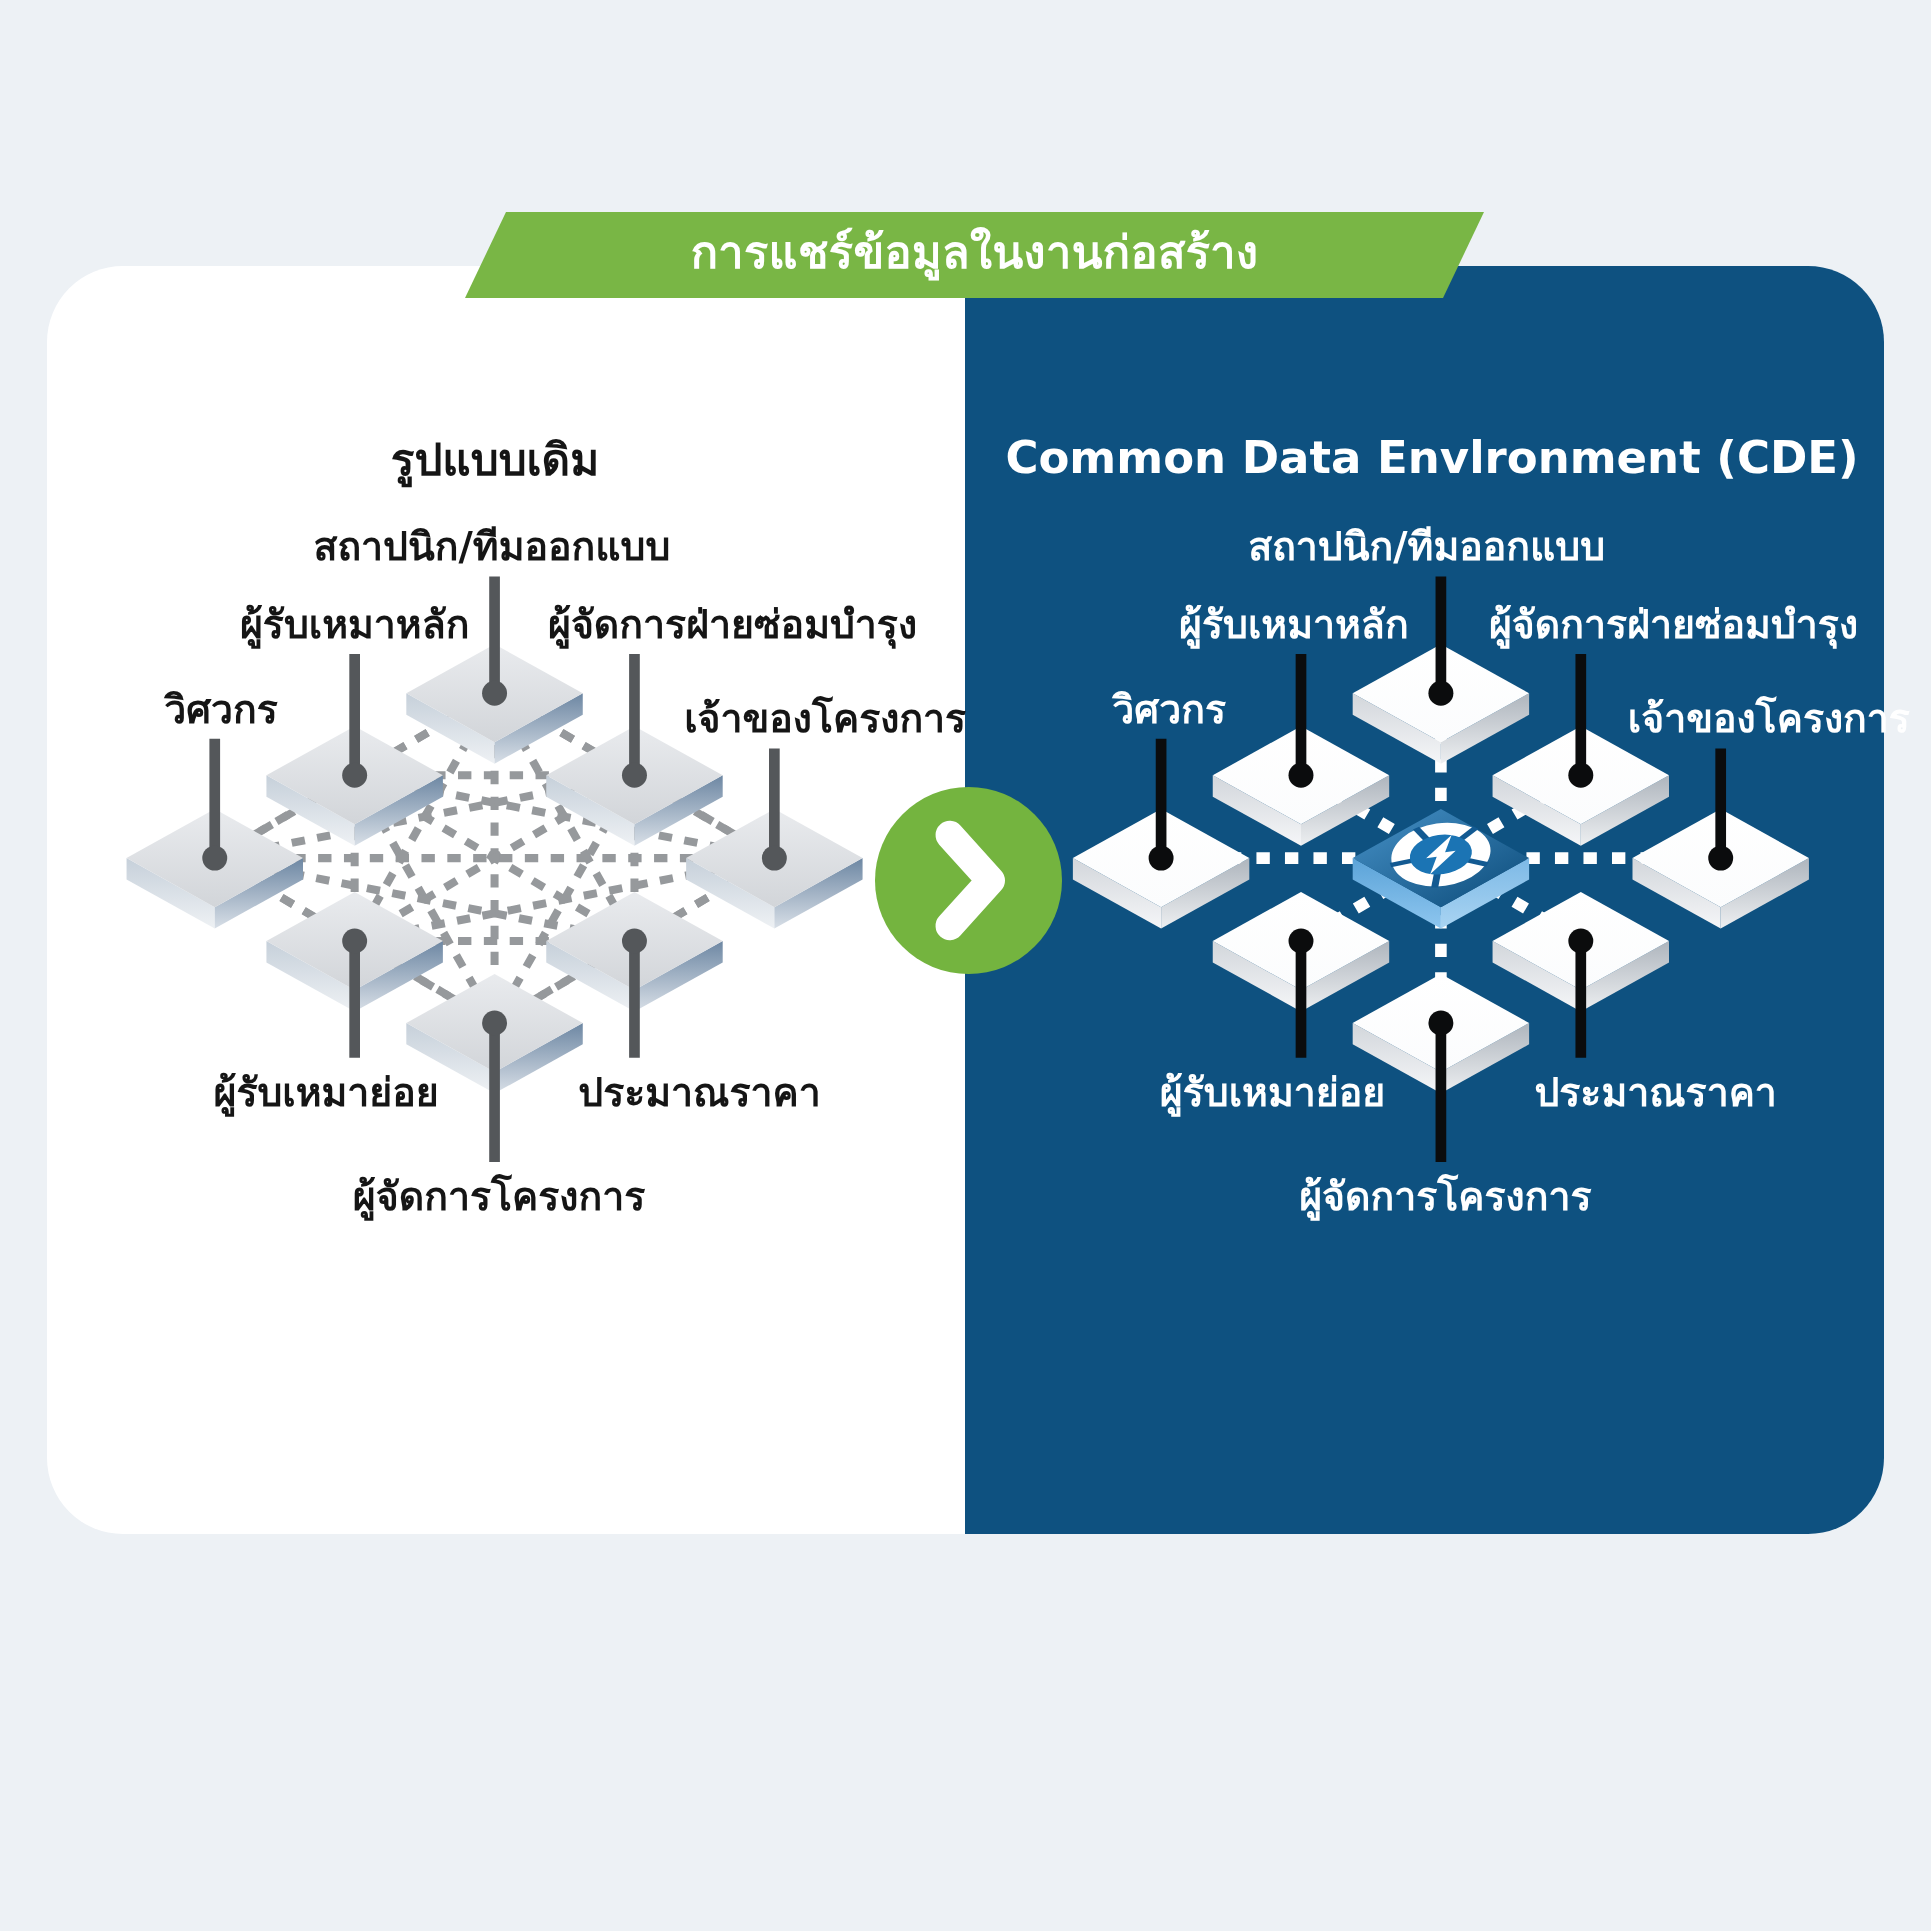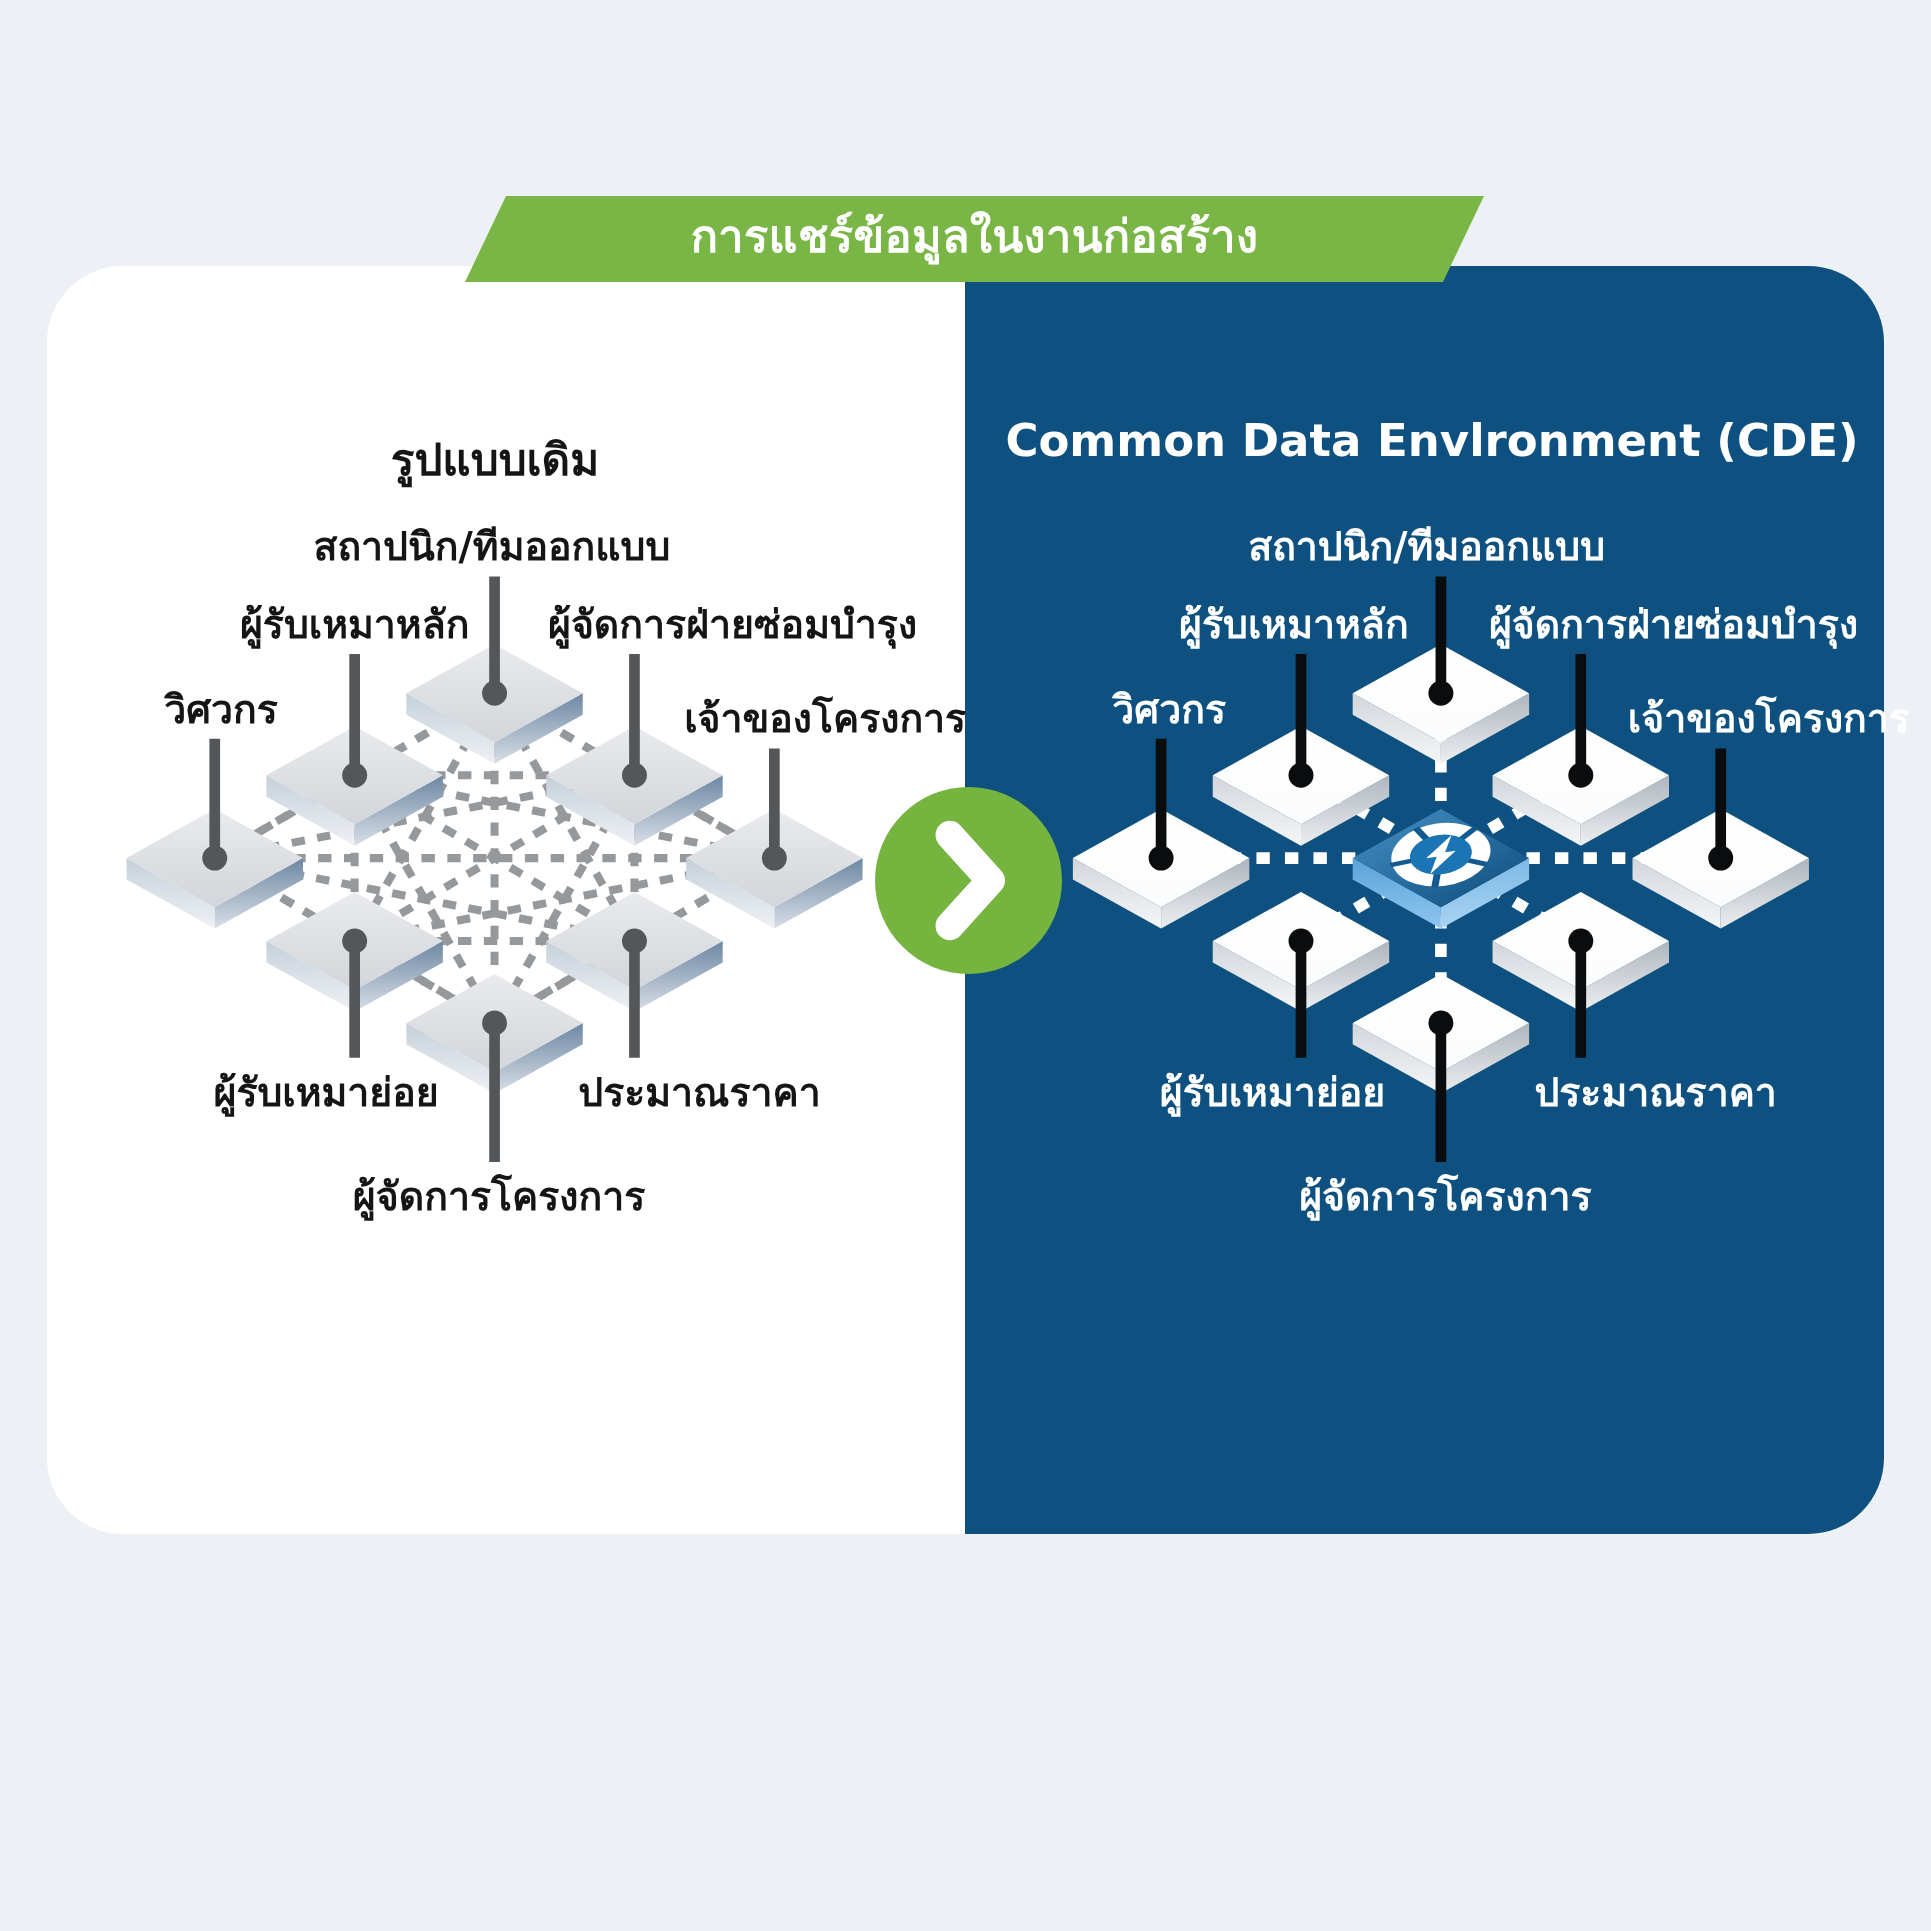--- a/index.html
+++ b/index.html
@@ -12,35 +12,35 @@
   .stage{position:absolute;inset:0;}
   .card{
     position:absolute;left:47px;top:266px;width:1837px;height:1268px;
     background:#ffffff;border-radius:76px;overflow:hidden;
   }
   .blue-half{
     position:absolute;left:918px;top:0;right:0;bottom:0;
     background:#0e5180;
   }
   .banner{
-    position:absolute;left:465px;top:196px;width:1019px;height:86px;
+    position:absolute;left:465px;top:212px;width:1019px;height:86px;
     background:#79b645;
     clip-path:polygon(41px 0, 100% 0, calc(100% - 41px) 100%, 0 100%);
     display:flex;align-items:center;justify-content:center;
   }
   .banner-title{
     color:#ffffff;font-size:45px;font-weight:700;letter-spacing:0.4px;
     padding-bottom:5.3px;
   }
   .panel-title{
     position:absolute;transform:translateX(-50%);
     font-weight:700;white-space:nowrap;
   }
   .panel-title.left{left:495px;top:424px;font-size:44px;color:#151515;}
-  .panel-title.right{left:1432px;top:414px;font-size:45px;color:#ffffff;}
+  .panel-title.right{left:1432px;top:431px;font-size:45px;color:#ffffff;}
   .arrow-circle{
     position:absolute;left:875px;top:787px;width:187px;height:187px;
     border-radius:50%;background:#74b43f;
     display:flex;align-items:center;justify-content:center;
   }
   svg.diagram{position:absolute;left:0;top:0;pointer-events:none;}
   svg text{font-family:"DejaVu Sans","Liberation Sans",sans-serif;font-weight:700;}
 </style>
 </head>
 <body>

